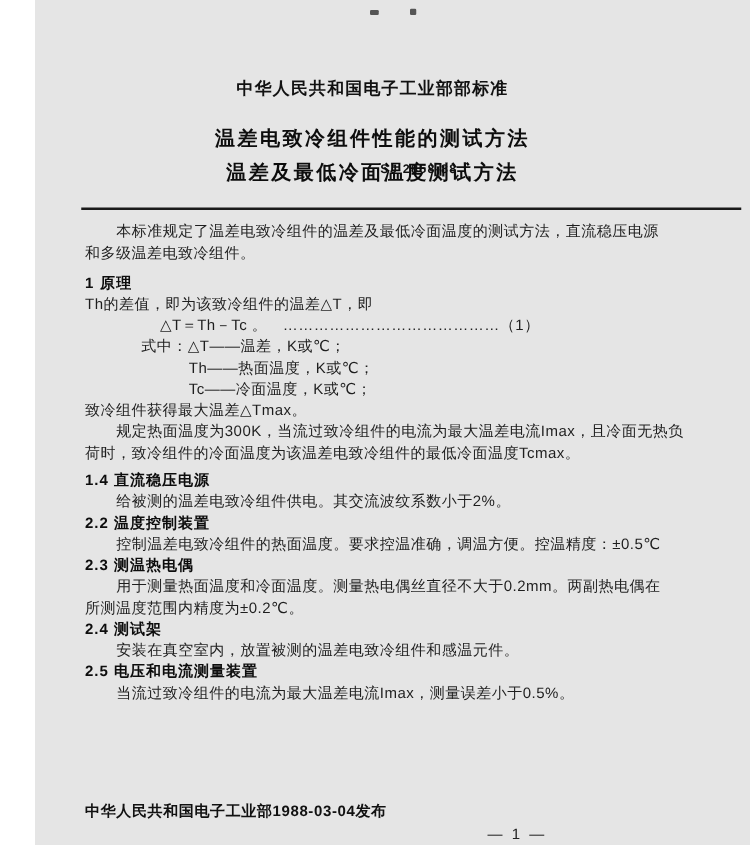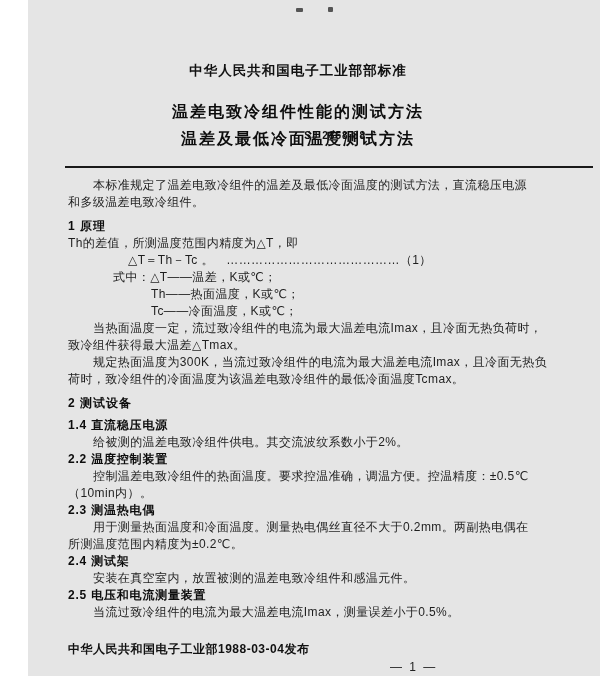--- a/index.html
+++ b/index.html
@@ -88,42 +88,39 @@
   </div>
 
   <div class="header-divider"></div>
 
   <div class="body-text">
     <div class="line indent">本标准规定了温差电致冷组件的温差及最低冷面温度的测试方法，直流稳压电源</div>
     <div class="line">和多级温差电致冷组件。</div>
 
     <div class="line sec-heading">1  原理</div>
 
-    <div class="line">Th的差值，所测温度范围内精度为△T，即</div>
+    <div class="line">Th的差值，即为该致冷组件的温差△T，即</div>
 
     <div class="line formula-line">△T＝Th－Tc 。　……………………………………（1）</div>
 
     <div class="line where-first">式中：△T——温差，K或℃；</div>
     <div class="line where-sub">Th——热面温度，K或℃；</div>
     <div class="line where-sub">Tc——冷面温度，K或℃；</div>
 
-    <div class="line indent">当热面温度一定，流过致冷组件的电流为最大温差电流Imax，且冷面无热负荷时，</div>
     <div class="line">致冷组件获得最大温差△Tmax。</div>
 
     <div class="line indent">规定热面温度为300K，当流过致冷组件的电流为最大温差电流Imax，且冷面无热负</div>
     <div class="line">荷时，致冷组件的冷面温度为该温差电致冷组件的最低冷面温度Tcmax。</div>
 
-    <div class="line sec-heading">2  测试设备</div>
 
     <div class="line sub-heading gap-top">1.4  直流稳压电源</div>
     <div class="line indent">给被测的温差电致冷组件供电。其交流波纹系数小于2%。</div>
 
     <div class="line sub-heading">2.2  温度控制装置</div>
     <div class="line indent">控制温差电致冷组件的热面温度。要求控温准确，调温方便。控温精度：±0.5℃</div>
-    <div class="line">（10min内）。</div>
 
     <div class="line sub-heading">2.3  测温热电偶</div>
     <div class="line indent">用于测量热面温度和冷面温度。测量热电偶丝直径不大于0.2mm。两副热电偶在</div>
     <div class="line">所测温度范围内精度为±0.2℃。</div>
 
     <div class="line sub-heading">2.4  测试架</div>
     <div class="line indent">安装在真空室内，放置被测的温差电致冷组件和感温元件。</div>
 
     <div class="line sub-heading">2.5  电压和电流测量装置</div>
     <div class="line indent">当流过致冷组件的电流为最大温差电流Imax，测量误差小于0.5%。</div>

